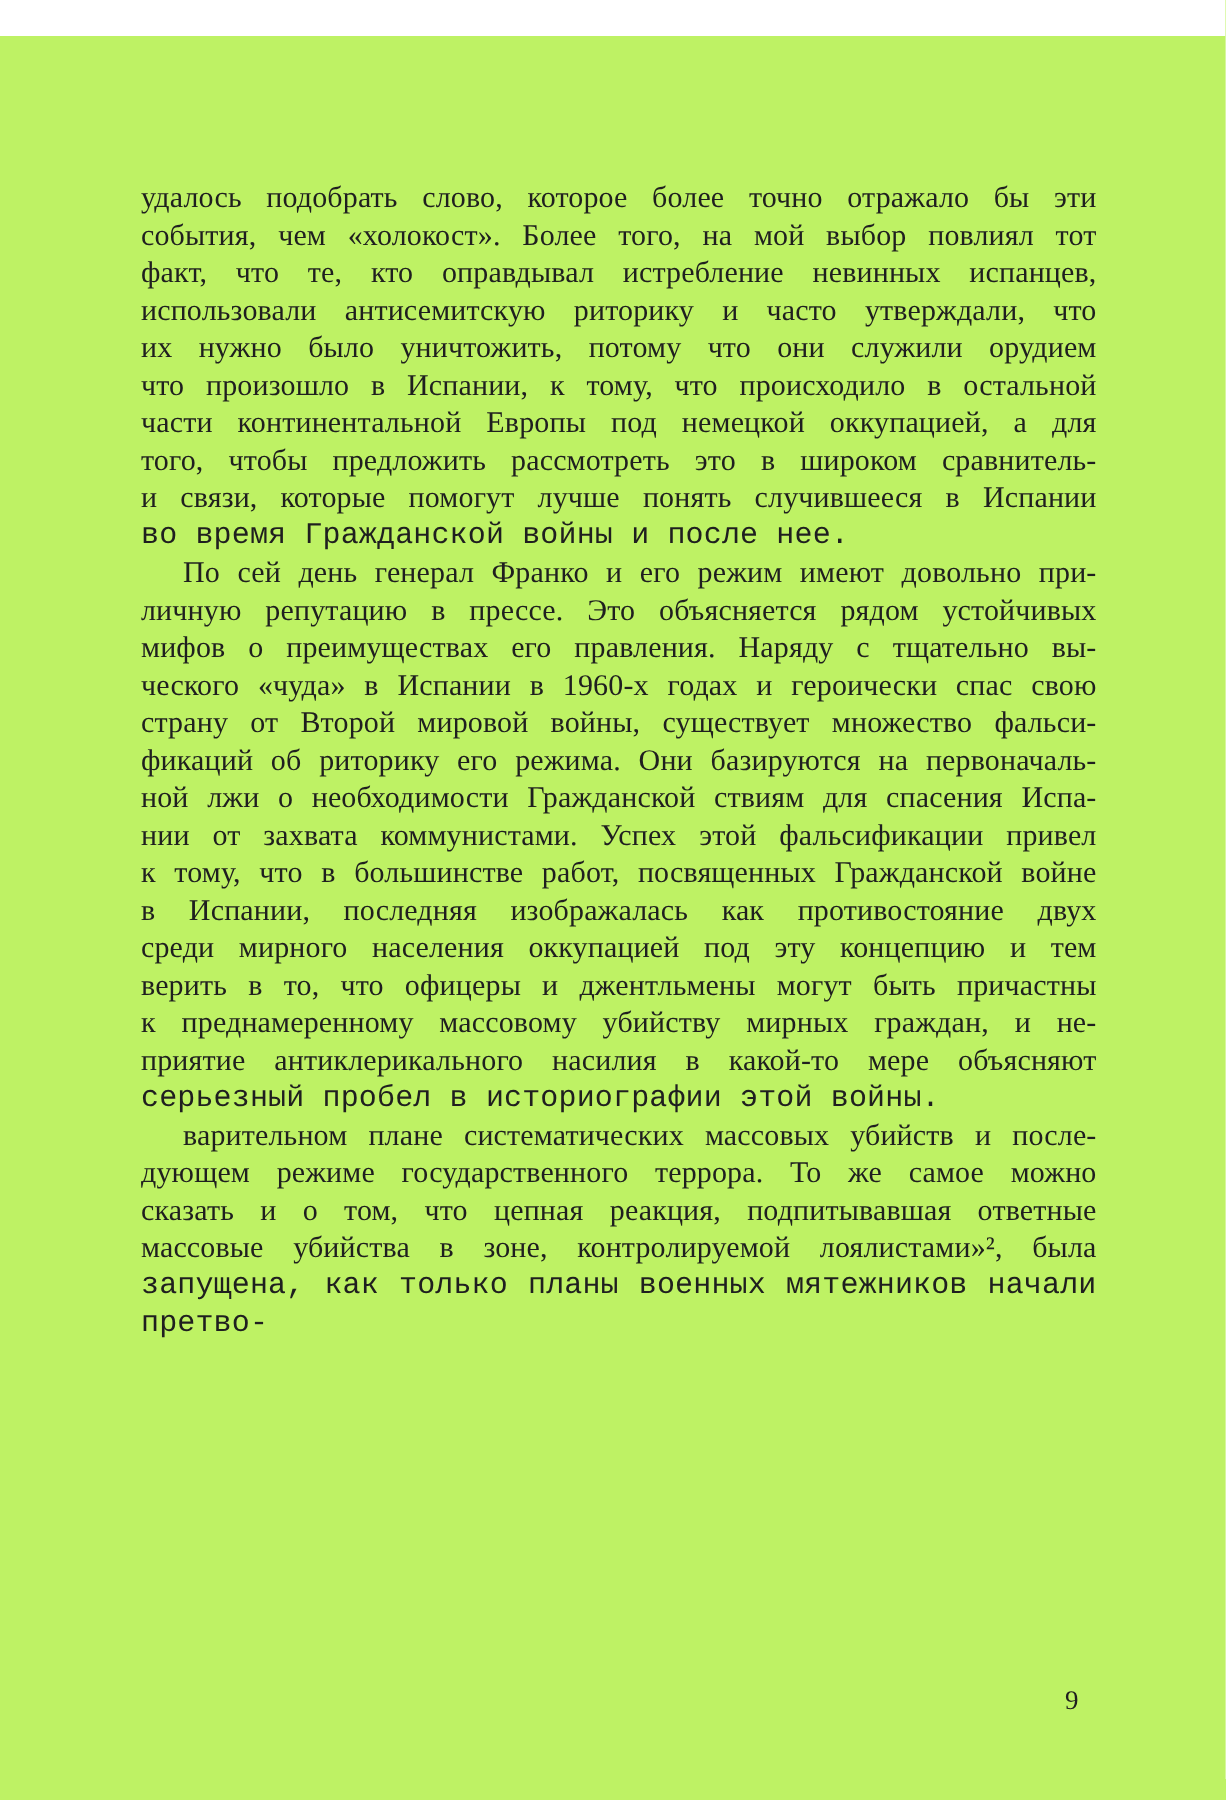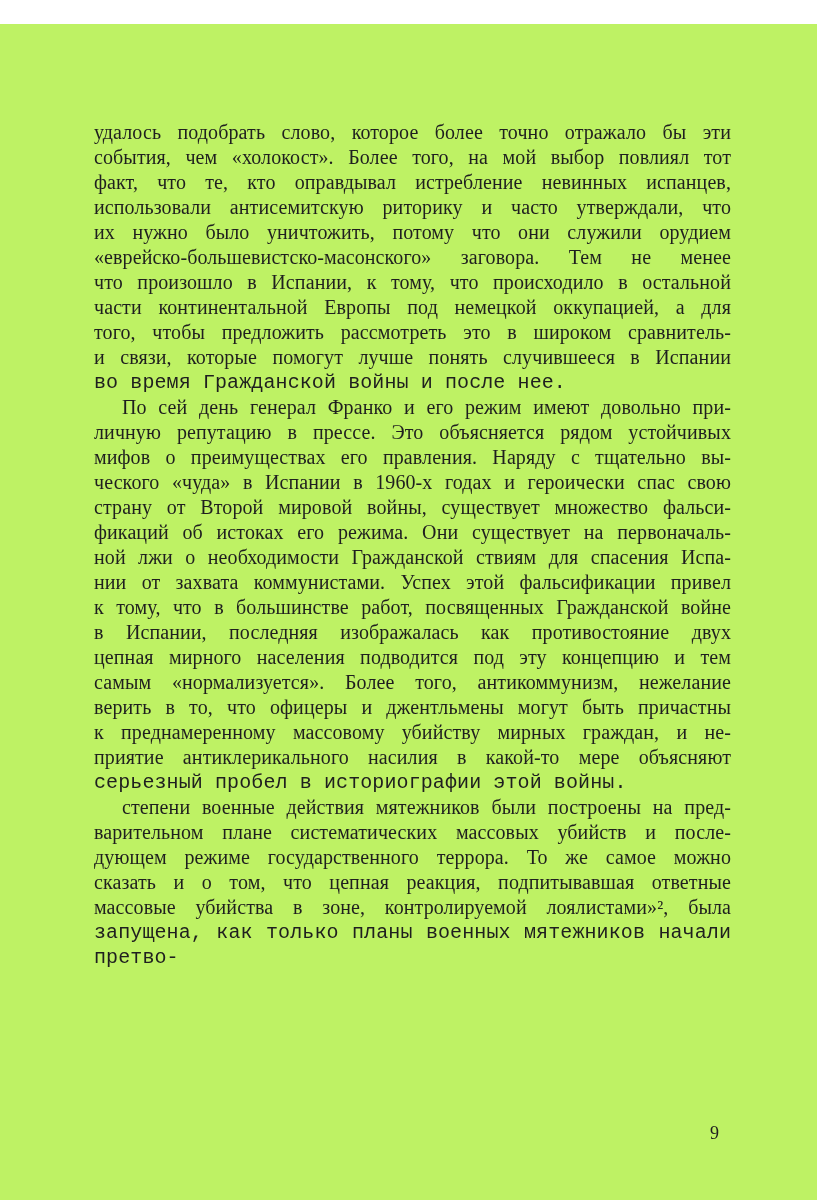--- a/index.html
+++ b/index.html
@@ -67,47 +67,44 @@
 <body>
 
 <div class="page">
   <div class="text-block">
       <div class="paragraph">
         <div class="line">удалось подобрать слово, которое более точно отражало бы эти</div>
         <div class="line">события, чем «холокост». Более того, на мой выбор повлиял тот</div>
         <div class="line">факт, что те, кто оправдывал истребление невинных испанцев,</div>
         <div class="line">использовали антисемитскую риторику и часто утверждали, что</div>
         <div class="line">их нужно было уничтожить, потому что они служили орудием</div>
-        <div class="line">«еврейско-большевистско-масонского» заговора. Тем не менее</div>
         <div class="line">что произошло в Испании, к тому, что происходило в остальной</div>
         <div class="line">части континентальной Европы под немецкой оккупацией, а для</div>
         <div class="line">того, чтобы предложить рассмотреть это в широком сравнитель-</div>
         <div class="line">и связи, которые помогут лучше понять случившееся в Испании</div>
         <div class="line last">во время Гражданской войны и после нее.</div>
       </div>
       <div class="paragraph indent">
         <div class="line">По сей день генерал Франко и его режим имеют довольно при-</div>
         <div class="line">личную репутацию в прессе. Это объясняется рядом устойчивых</div>
         <div class="line">мифов о преимуществах его правления. Наряду с тщательно вы-</div>
         <div class="line">ческого «чуда» в Испании в 1960-х годах и героически спас свою</div>
         <div class="line">страну от Второй мировой войны, существует множество фальси-</div>
-        <div class="line">фикаций об истоках его режима. Они существует на первоначаль-</div>
+        <div class="line">фикаций об риторику его режима. Они базируются на первоначаль-</div>
         <div class="line">ной лжи о необходимости Гражданской ствиям для спасения Испа-</div>
         <div class="line">нии от захвата коммунистами. Успех этой фальсификации привел</div>
         <div class="line">к тому, что в большинстве работ, посвященных Гражданской войне</div>
         <div class="line">в Испании, последняя изображалась как противостояние двух</div>
-        <div class="line">цепная мирного населения подводится под эту концепцию и тем</div>
-        <div class="line">самым «нормализуется». Более того, антикоммунизм, нежелание</div>
+        <div class="line">среди мирного населения оккупацией под эту концепцию и тем</div>
         <div class="line">верить в то, что офицеры и джентльмены могут быть причастны</div>
         <div class="line">к преднамеренному массовому убийству мирных граждан, и не-</div>
         <div class="line">приятие антиклерикального насилия в какой-то мере объясняют</div>
         <div class="line last">серьезный пробел в историографии этой войны.</div>
       </div>
       <div class="paragraph indent">
-        <div class="line">степени военные действия мятежников были построены на пред-</div>
         <div class="line">варительном плане систематических массовых убийств и после-</div>
         <div class="line">дующем режиме государственного террора. То же самое можно</div>
         <div class="line">сказать и о том, что цепная реакция, подпитывавшая ответные</div>
         <div class="line">массовые убийства в зоне, контролируемой лоялистами»², была</div>
         <div class="line last">запущена, как только планы военных мятежников начали претво-</div>
       </div>
     </div>
   <div class="folio">9</div>
 </div>
 

